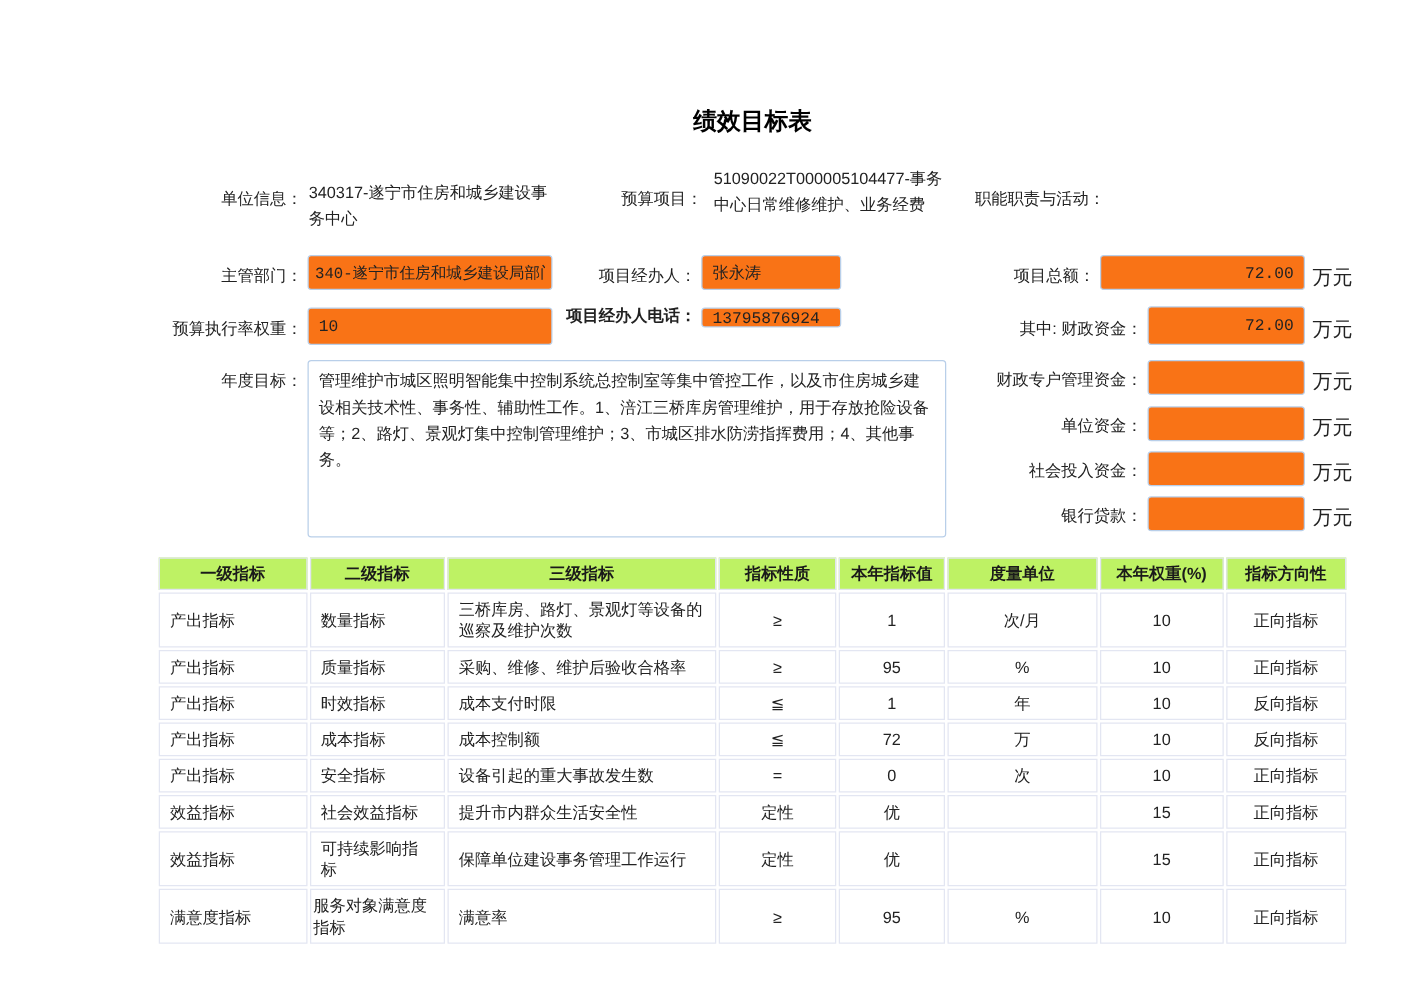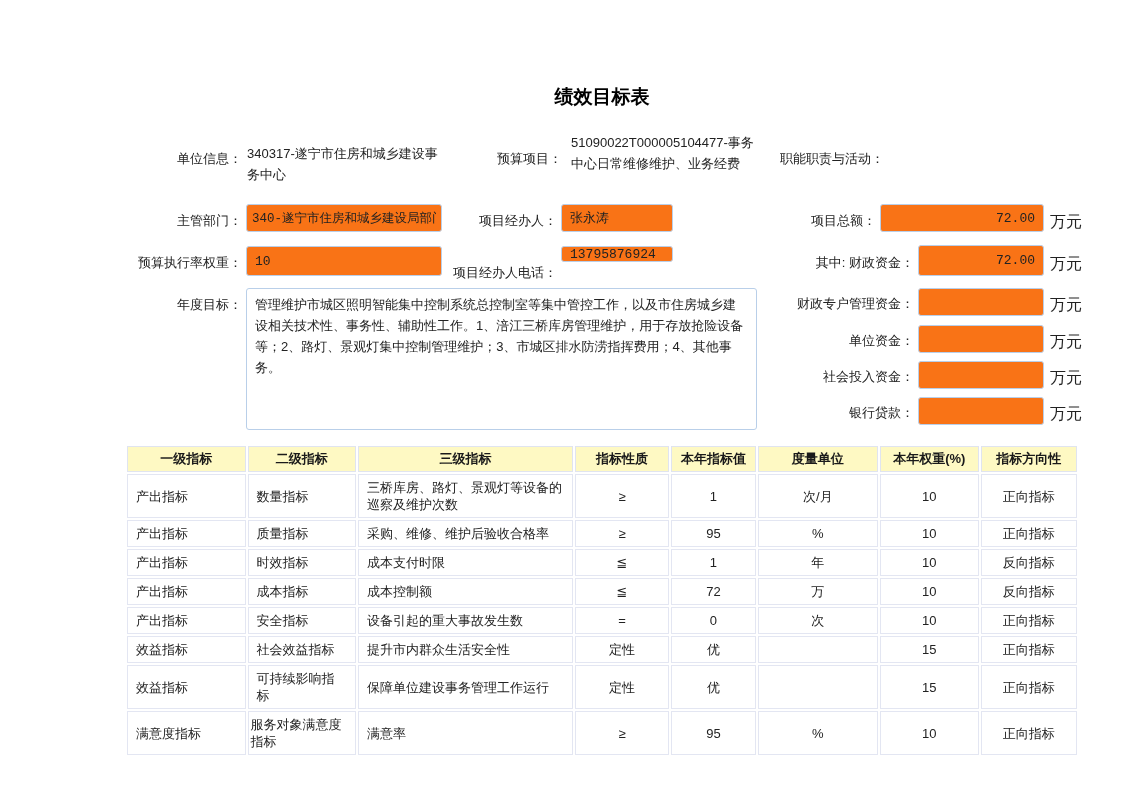--- a/index.html
+++ b/index.html
@@ -19,21 +19,21 @@
   .inp.num { text-align:right; }
 
   .ta { position:absolute; border:1px solid #b9cfe9; border-radius:3px; background:#fff;
         font-family:"Liberation Sans","DejaVu Sans",sans-serif;
         font-size:13px; color:#222; line-height:21px; padding:5px 8px; resize:none; outline:none; }
 
   .unit { position:absolute; font-size:16px; color:#222; }
 
   .ind-table { position:absolute; left:84px; top:444px; width:954px;
                border-collapse:separate; border-spacing:2px; table-layout:fixed; }
-  .ind-table th { background:#fef9c3; border:1px solid #e0e4ef; font-size:13px; font-weight:bold;
+  .ind-table th { background:#bef264; border:1px solid #e0e4ef; font-size:13px; font-weight:bold;
                   color:#1a1a1a; text-align:center; height:26px; padding:2px 4px; }
   .ind-table td { background:#fff; border:1px solid #e3e6f2; font-size:13px; color:#222;
                   padding:4px 8px; line-height:17px; height:24px; vertical-align:middle; }
   .ind-table td.c-l { text-align:left; }
   .ind-table td.c-c { text-align:center; }
 </style>
 </head>
 <body>
 
 <div class="page">
@@ -54,21 +54,21 @@
   <div class="lbl" style="left:410px;top:212px;width:106px;">项目经办人：</div>
   <input class="inp" style="left: 520px; top: 204px; width: 112px; height: 28px;" value="张永涛">
 
   <div class="lbl" style="left:740px;top:212px;width:95px;">项目总额：</div>
   <input class="inp num" style="left: 839px; top: 204px; width: 164px; height: 28px;" value="72.00">
   <div class="unit" style="left:1009px;top:212px;">万元</div>
 
   <div class="lbl" style="left:66px;top:254px;width:135px;">预算执行率权重：</div>
   <input class="inp" style="left: 205px; top: 246px; width: 196px; height: 30px;" value="10">
 
-  <div class="lbl" style="left:380px;top:264px;width:136px;">项目经办人电话：</div>
+  <div class="lbl" style="left:380px;top:244px;width:136px;font-weight:bold;">项目经办人电话：</div>
   <input class="inp" style="left: 520px; top: 246px; width: 112px; height: 16px;" value="13795876924">
 
   <div class="lbl" style="left:720px;top:254px;width:153px;">其中: 财政资金：</div>
   <input class="inp num" style="left: 877px; top: 245px; width: 126px; height: 31px;" value="72.00">
   <div class="unit" style="left:1009px;top:254px;">万元</div>
 
   <div class="lbl" style="left:96px;top:296px;width:105px;">年度目标：</div>
   <textarea class="ta" style="left: 205px; top: 288px; width: 511px; height: 142px;">管理维护市城区照明智能集中控制系统总控制室等集中管控工作，以及市住房城乡建设相关技术性、事务性、辅助性工作。1、涪江三桥库房管理维护，用于存放抢险设备等；2、路灯、景观灯集中控制管理维护；3、市城区排水防涝指挥费用；4、其他事务。</textarea>
 
   <div class="lbl" style="left:700px;top:295px;width:173px;">财政专户管理资金：</div>

